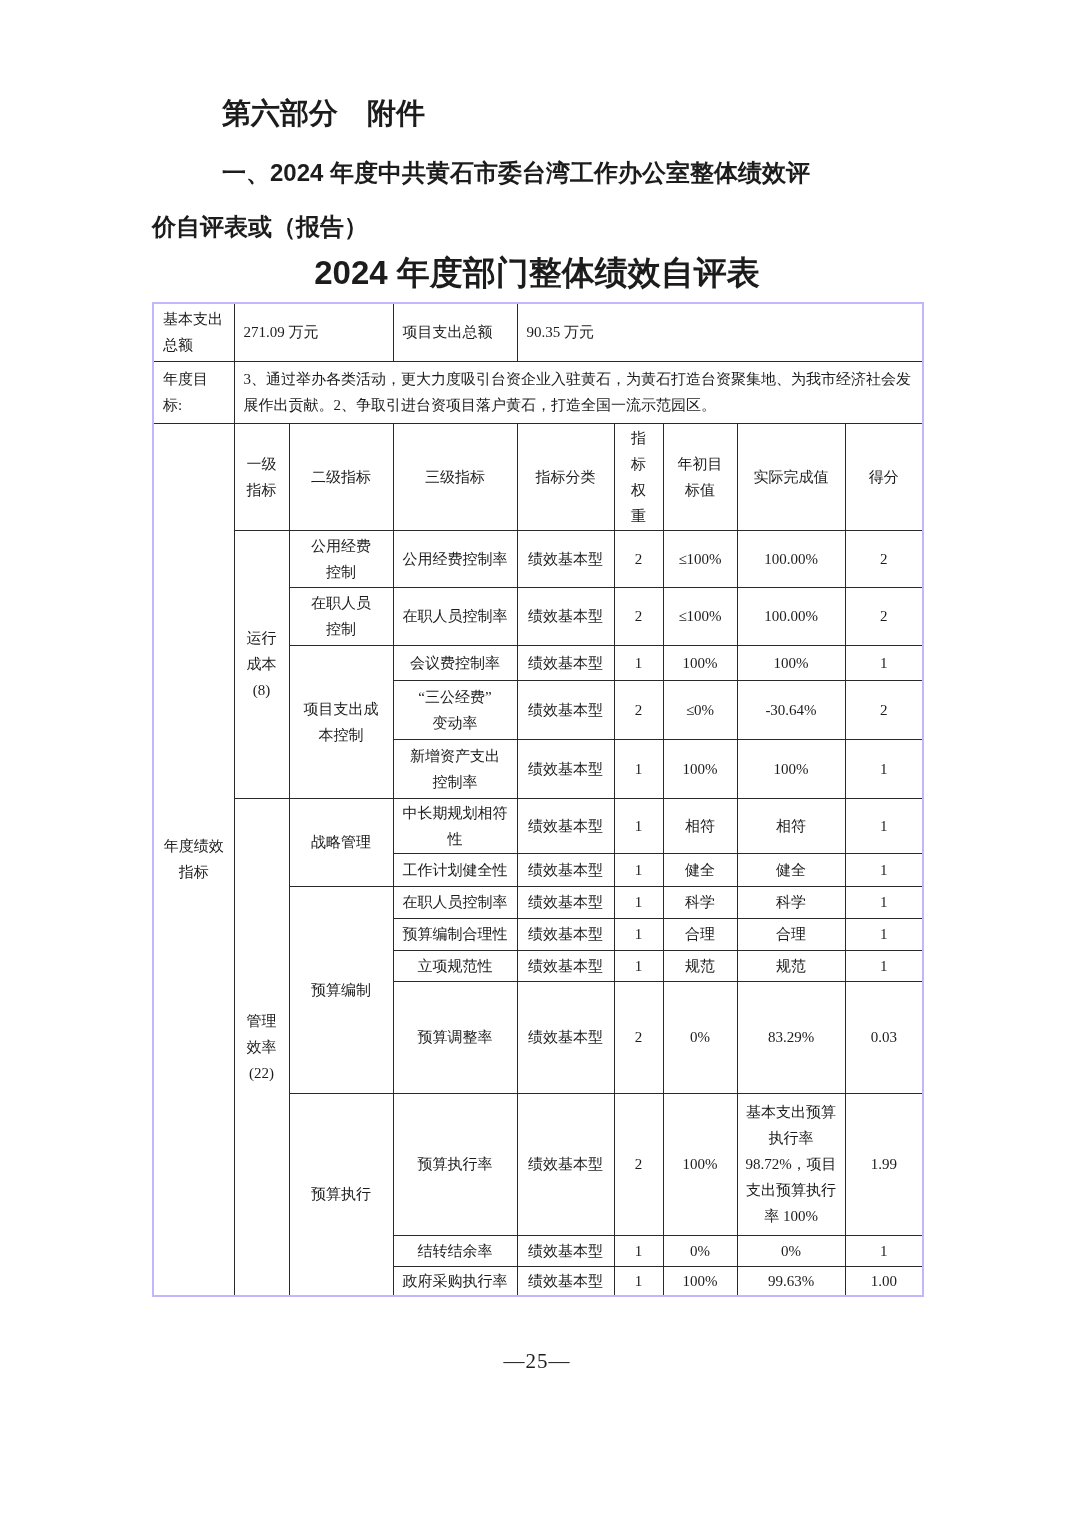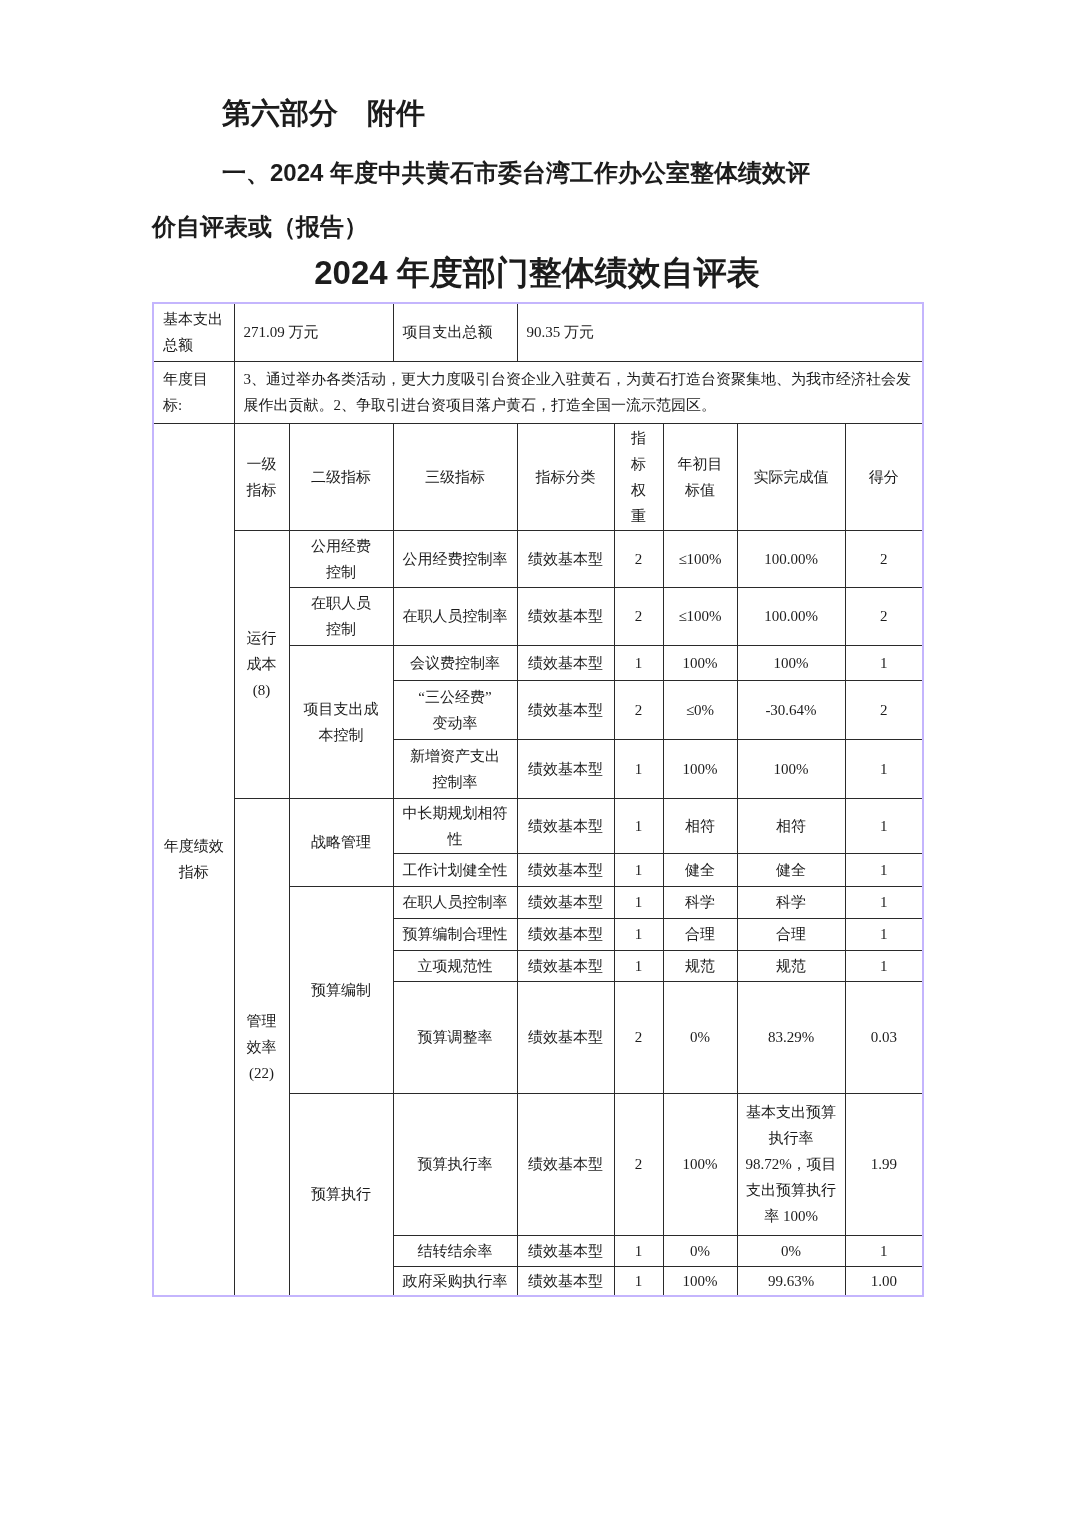--- a/index.html
+++ b/index.html
@@ -250,13 +250,14 @@
           <td>政府采购执行率</td>
           <td>绩效基本型</td>
           <td>1</td>
           <td>100%</td>
           <td>99.63%</td>
           <td>1.00</td>
         </tr>
       </tbody>
   </table>
 
+  <div class="page-number">—25—</div>
 </div>
 
 </body></html>

